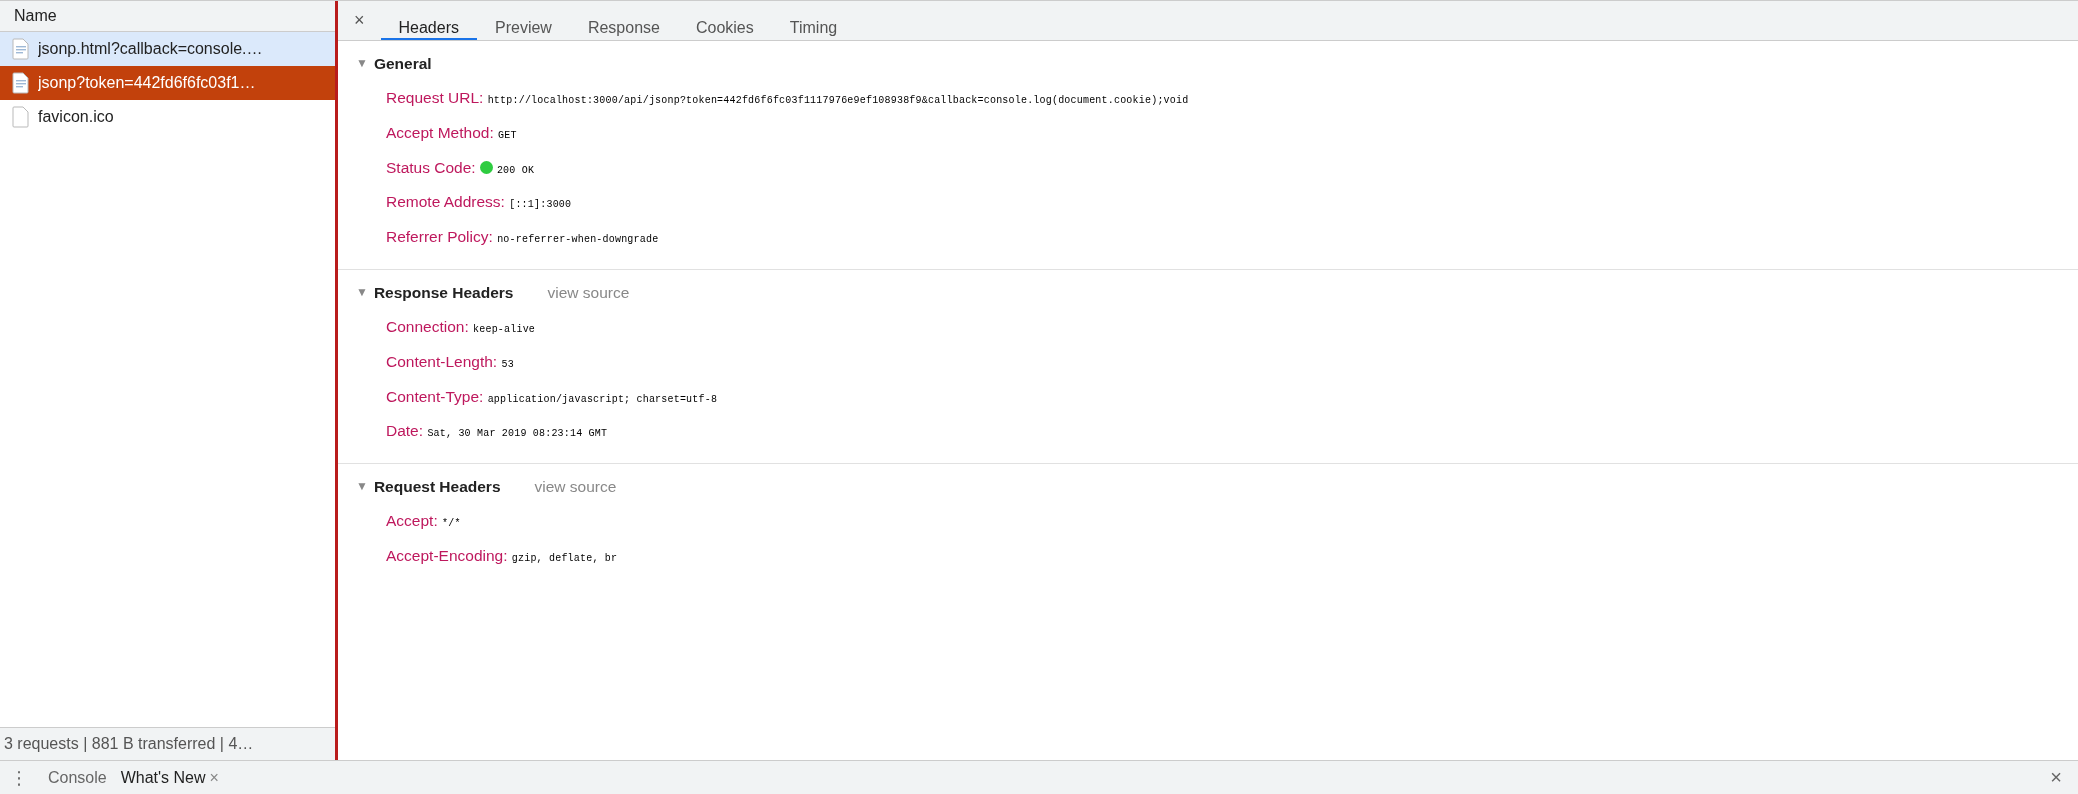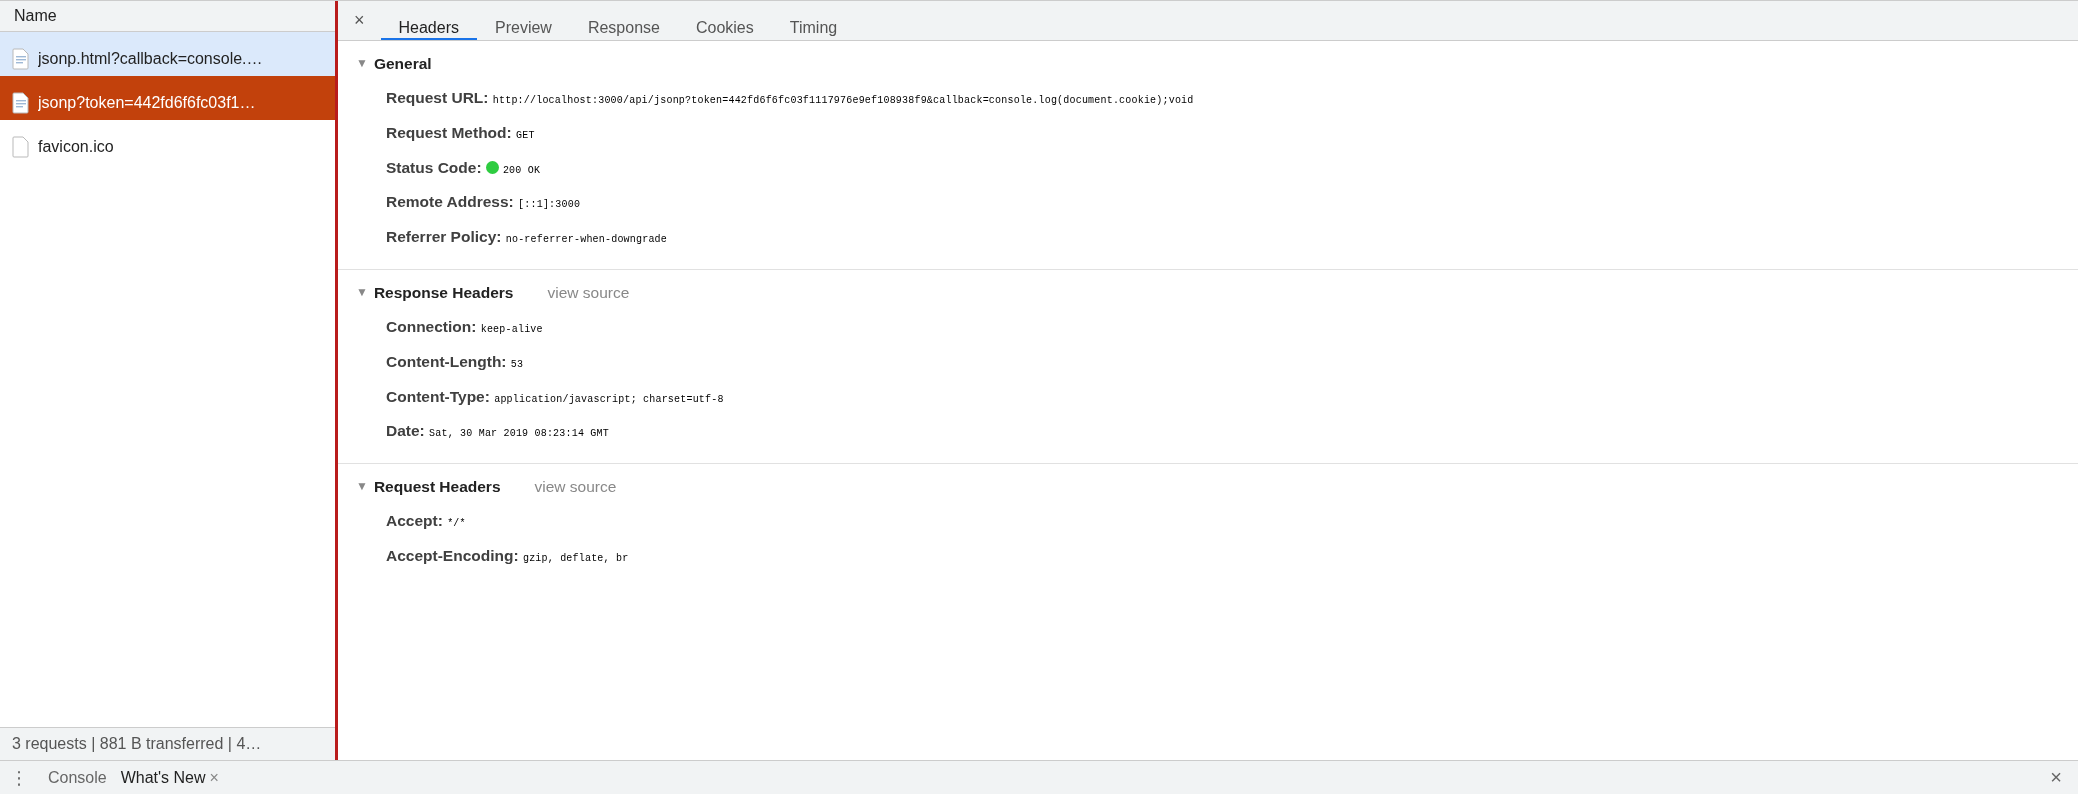--- a/index.html
+++ b/index.html
@@ -38,21 +38,21 @@
   }
   .request-list {
     flex: 1;
     overflow-y: auto;
     background: #fff;
   }
   .request-row {
     display: flex;
     align-items: center;
     gap: 8px;
-    padding: 16px 10px 6px 12px;
+    padding: 6px 10px 6px 12px;
     white-space: nowrap;
     overflow: hidden;
     text-overflow: ellipsis;
     cursor: default;
     font-size: 16px;
   }
   .request-row.sel-current { background: #dbe9fb; }
   .request-row.selected {
     background: #c2410c;
     color: #fff;
@@ -65,21 +65,21 @@
   .req-label {
     overflow: hidden;
     text-overflow: ellipsis;
     white-space: nowrap;
   }
 
   .sidebar-footer {
     border-top: 1px solid #ccc;
     background: #f1f3f4;
     color: #555;
-    padding: 7px 12px;
+    padding: 7px 4px;
     font-size: 16px;
     white-space: nowrap;
     overflow: hidden;
     text-overflow: ellipsis;
   }
 
   
   .detail {
     flex: 1;
     display: flex;
@@ -146,22 +146,22 @@
     cursor: pointer;
   }
   .kv-list {
     padding: 4px 0 0 48px;
   }
   .kv {
     padding: 5px 0;
     line-height: 1.6;
   }
   .k {
-    font-weight: 700;
-    color: #404040;
+    font-weight: 400;
+    color: #be185d;
     margin-top: 44px;
   }
   .v {
     font-family: Menlo, Consolas, "Courier New", monospace;
     color: #000000;
     font-size: 10px;
     letter-spacing: 0.2px;
     word-break: break-all;
   }
   .status-dot {
@@ -264,21 +264,21 @@
     </div>
     <div class="detail-body">
 
       <div class="section">
         <div class="section-title">
           <span class="caret">▼</span>
           <span>General</span>
         </div>
         <div class="kv-list" id="general-list">
             <div class="kv"><span class="k">Request URL:</span> <span class="v">http://localhost:3000/api/jsonp?token=442fd6f6fc03f1117976e9ef108938f9&amp;callback=console.log(document.cookie);void</span></div>
-            <div class="kv"><span class="k">Request Method:</span> <span class="v">GET</span></div>
+            <div class="kv"><span class="k">Accept Method:</span> <span class="v">GET</span></div>
             <div class="kv"><span class="k">Status Code:</span> <span class="status-dot"></span><span class="v">200 OK</span></div>
             <div class="kv"><span class="k">Remote Address:</span> <span class="v">[::1]:3000</span></div>
             <div class="kv"><span class="k">Referrer Policy:</span> <span class="v">no-referrer-when-downgrade</span></div>
           </div>
       </div>
 
       <div class="section">
         <div class="section-title">
           <span class="caret">▼</span>
           <span>Response Headers</span>

